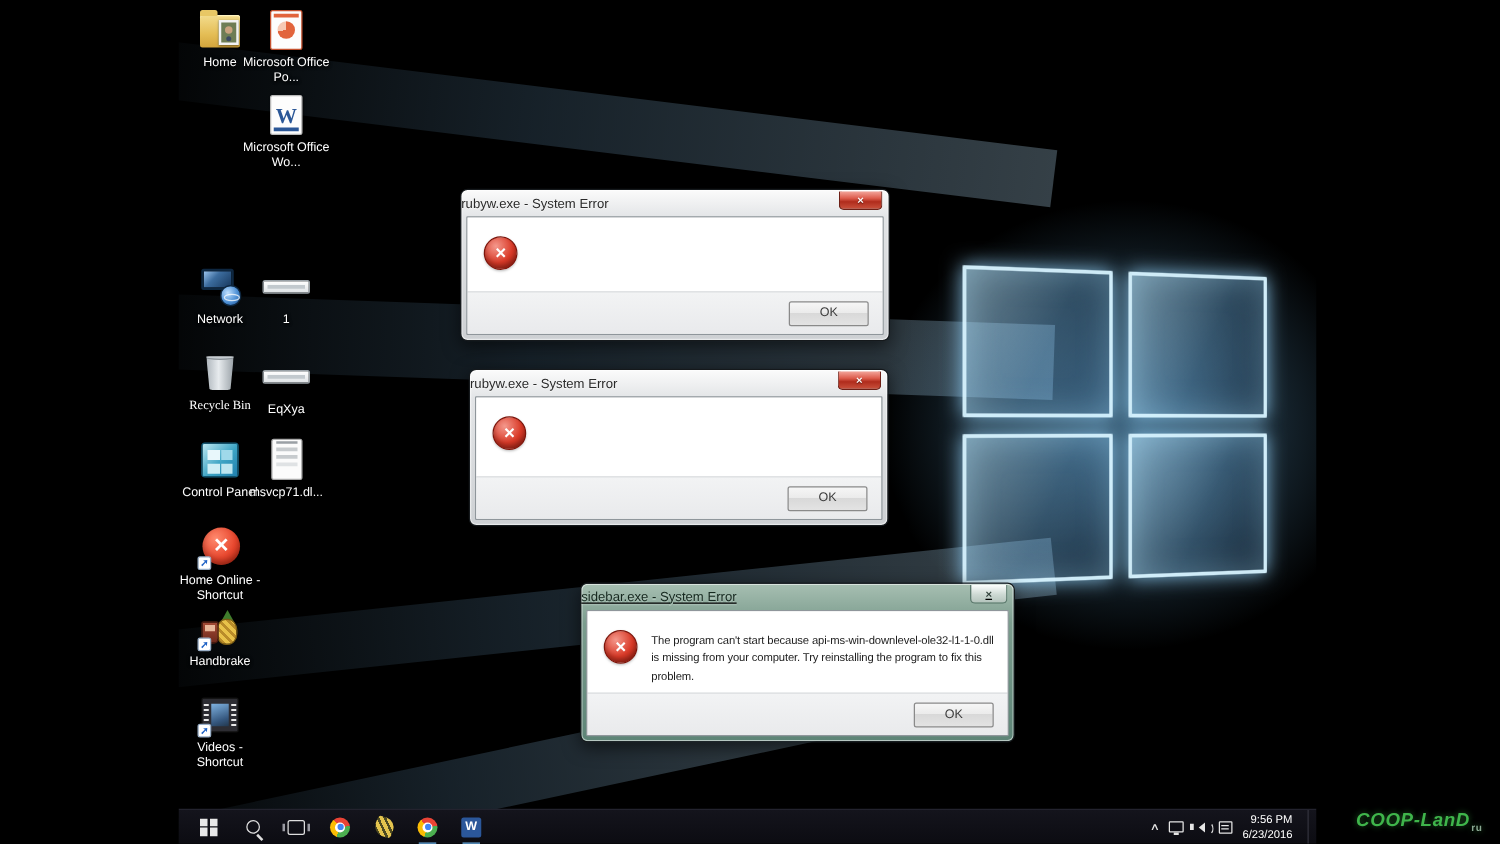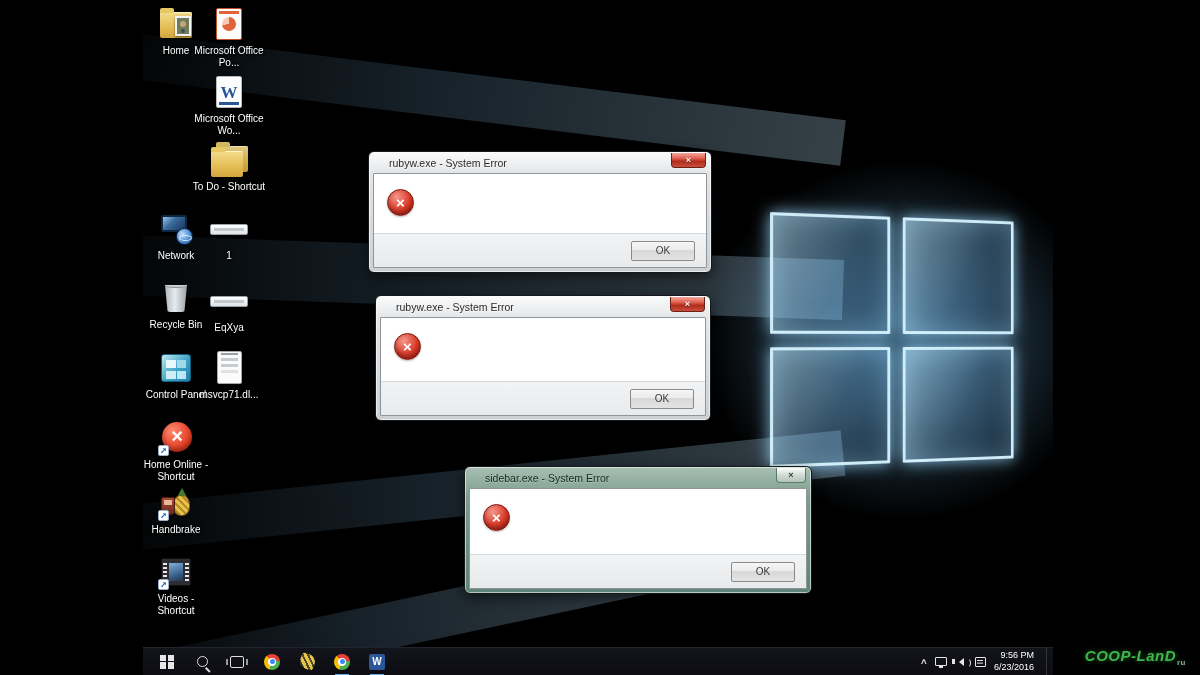--- a/index.html
+++ b/index.html
@@ -115,21 +115,21 @@
     background:repeating-linear-gradient(#2d2d33 0 2px, #e8e8e8 2px 4px); }
   .film::before { left:1px; } .film::after { right:1px; }
   .film i { position:absolute; left:7px; top:4px; right:7px; bottom:4px; border:0;
     background:linear-gradient(160deg,#7fb2e0,#35577e 70%,#22384f); }
 
   
   .dialog { position:absolute; border-radius:6px; border:1px solid #15191c;
     box-shadow:0 4px 14px rgba(0,0,0,.55), inset 0 0 0 1px rgba(255,255,255,.55); }
   .dialog.silver { background:linear-gradient(180deg,#fbfbfb 0%,#e3e5e7 18%,#cdd0d3 100%); }
   .dialog.teal   { background:linear-gradient(180deg,#a7bfb2 0%,#7b9c8d 25%,#5d8476 100%); }
-  .titlebar { height:21px; display:flex; align-items:center; padding:0 1px 0 20px; }
+  .titlebar { height:21px; display:flex; align-items:center; padding:0 1px 0 0; }
   .titletxt { flex:1; font-size:10.5px; color:#2a2a2a; text-shadow:0 1px 0 rgba(255,255,255,.6); }
   .dialog.teal .titletxt { color:#16281f; text-shadow:0 1px 0 rgba(255,255,255,.25); }
   .closebtn { width:35px; height:15px; margin:-4px 4px 0 0; border-radius:0 0 4px 4px;
     font-size:9px; font-weight:bold; text-align:center; line-height:14px; cursor:pointer; }
   .dialog.silver .closebtn { background:linear-gradient(#f3a79d 0%,#dd5c4c 40%,#b02c1c 60%,#c8503c 100%);
     border:1px solid #6e2016; border-top:0; color:#fff; text-shadow:0 1px 1px rgba(0,0,0,.5); }
   .dialog.teal .closebtn { background:linear-gradient(#fcfefd,#cdd9d3 55%,#b4c4bc);
     border:1px solid #5d7a6e; border-top:0; color:#30413a; width:30px; }
   .dlgbody { position:absolute; left:4px; right:4px; top:21px; bottom:4px;
     border:1px solid #8f969b; border-radius:1px; background:#fff; display:flex; flex-direction:column; overflow:hidden; }
@@ -226,41 +226,34 @@
     <div class="lbl">Home</div>
   </div>
   <div class="dicon" style="left:192px;top:74px;">
     <div class="img">
         <span class="page wordp">
           <span class="wglyph">W</span>
         </span>
       </div>
     <div class="lbl">Microsoft Office Wo...</div>
   </div>
-  <div class="dicon" style="left:192px;top:142px;">
-    <div class="img">
-        <span class="fold back"></span>
-        <span class="fold front"></span>
-      </div>
-    <div class="lbl">To Do - Shortcut</div>
-  </div>
   <div class="dicon" style="left:139px;top:211px;">
     <div class="img">
         <span class="monitor" style="width:26px;height:17px;"></span>
         <span class="globe"></span>
       </div>
     <div class="lbl">Network</div>
   </div>
   <div class="dicon" style="left:192px;top:211px;">
     <div class="img">
         <span class="whitebar"></span>
       </div>
     <div class="lbl">1</div>
   </div>
-  <div class="dicon" style="left:139px;top:280px;">
+  <div class="dicon" style="left:139px;top:280px;font-family:Liberation Serif, serif;">
     <div class="img">
         <span class="bin">
           <span class="binlid"></span>
         </span>
       </div>
     <div class="lbl">Recycle Bin</div>
   </div>
   <div class="dicon" style="left:192px;top:283px;">
     <div class="img">
         <span class="whitebar"></span>
@@ -332,28 +325,29 @@
     <div class="dlgbody">
       <div class="msgrow">
         <span class="erricon">×</span>
       </div>
       <div class="dlgfooter">
         <button class="okbtn">OK</button>
       </div>
     </div>
   </div>
 
-  <div class="dialog teal" style="left:464px;top:466px;width:348px;height:128px;">
+  <div class="dialog teal" style="left:464px;top:466px;width:348px;height:128px;text-decoration:underline;">
     <div class="titlebar">
       <span class="titletxt">sidebar.exe - System Error</span>
       <span class="closebtn">×</span>
     </div>
     <div class="dlgbody">
       <div class="msgrow">
         <span class="erricon">×</span>
+        <span class="msgtxt">The program can't start because api-ms-win-downlevel-ole32-l1-1-0.dll is missing from your computer. Try reinstalling the program to fix this problem.</span>
       </div>
       <div class="dlgfooter">
         <button class="okbtn">OK</button>
       </div>
     </div>
   </div>
 
   <div class="taskbar">
     <div class="tb-left">
       <div class="tbic">

